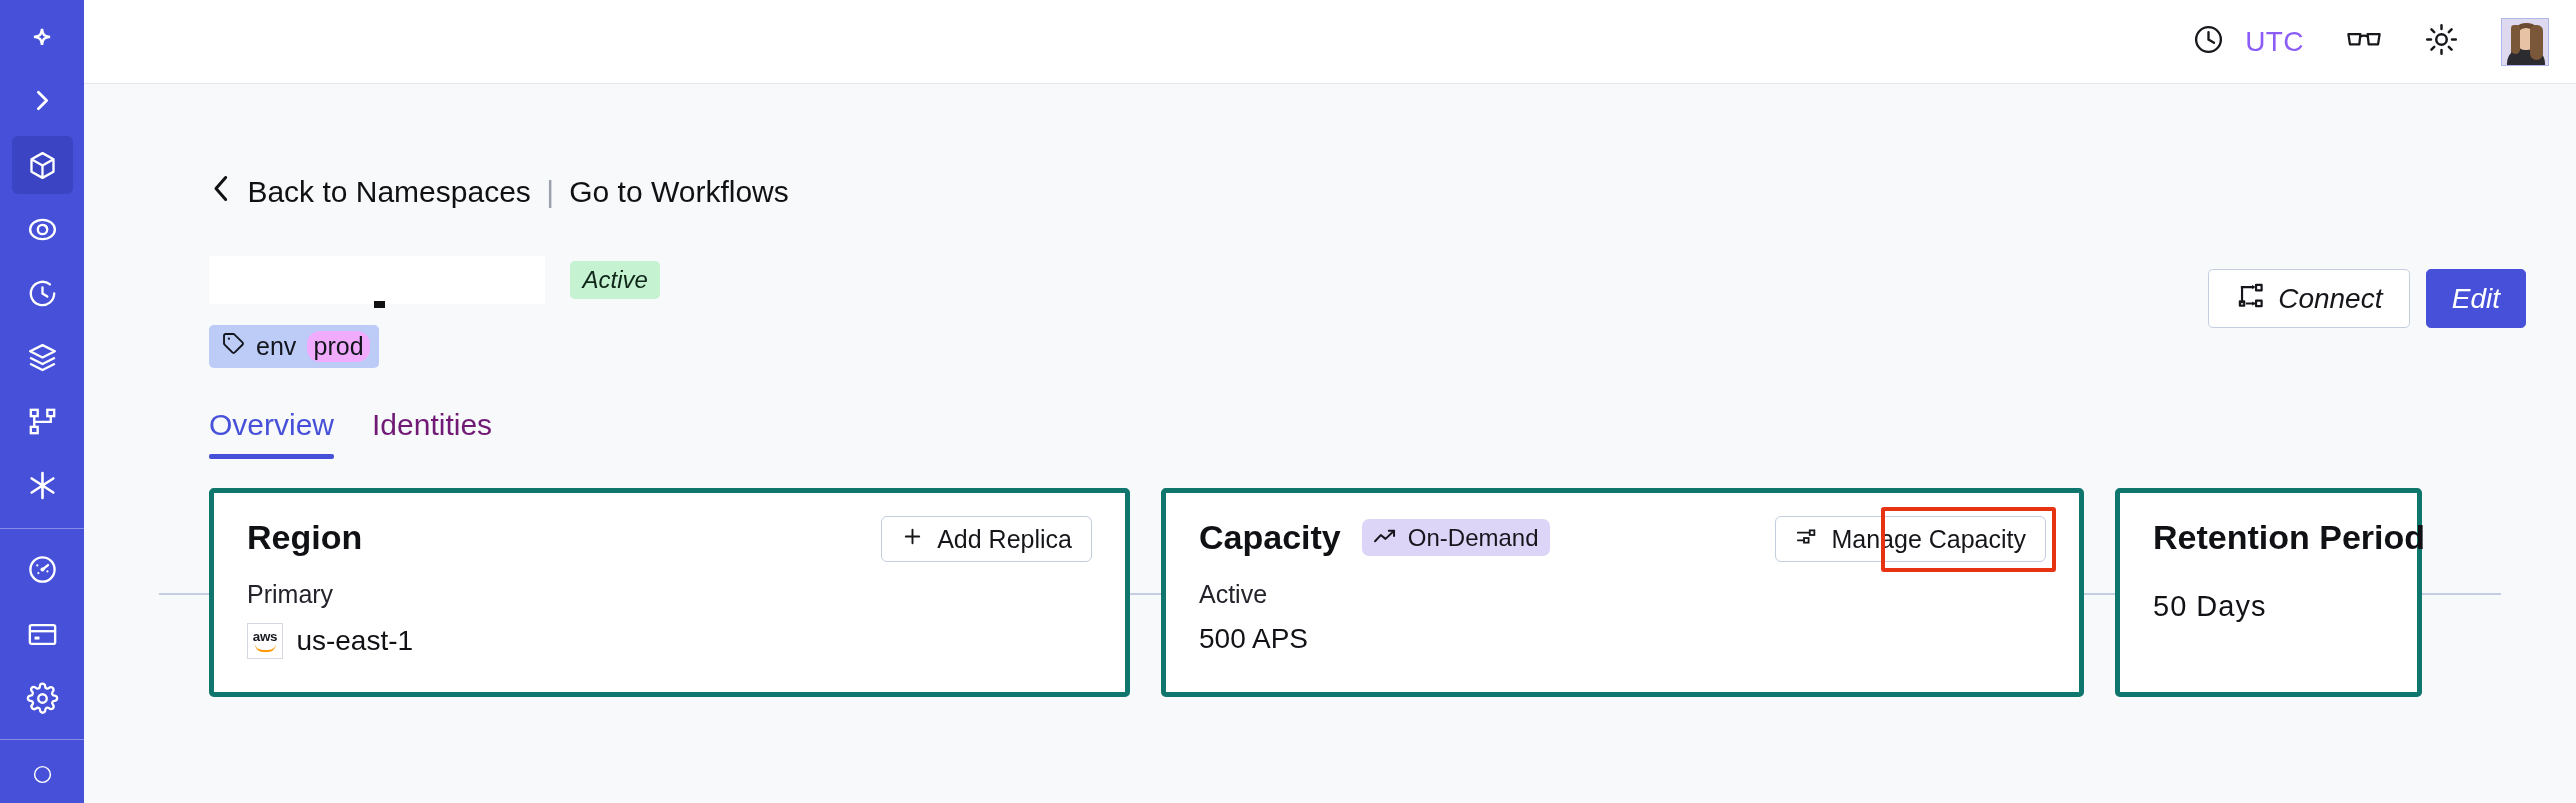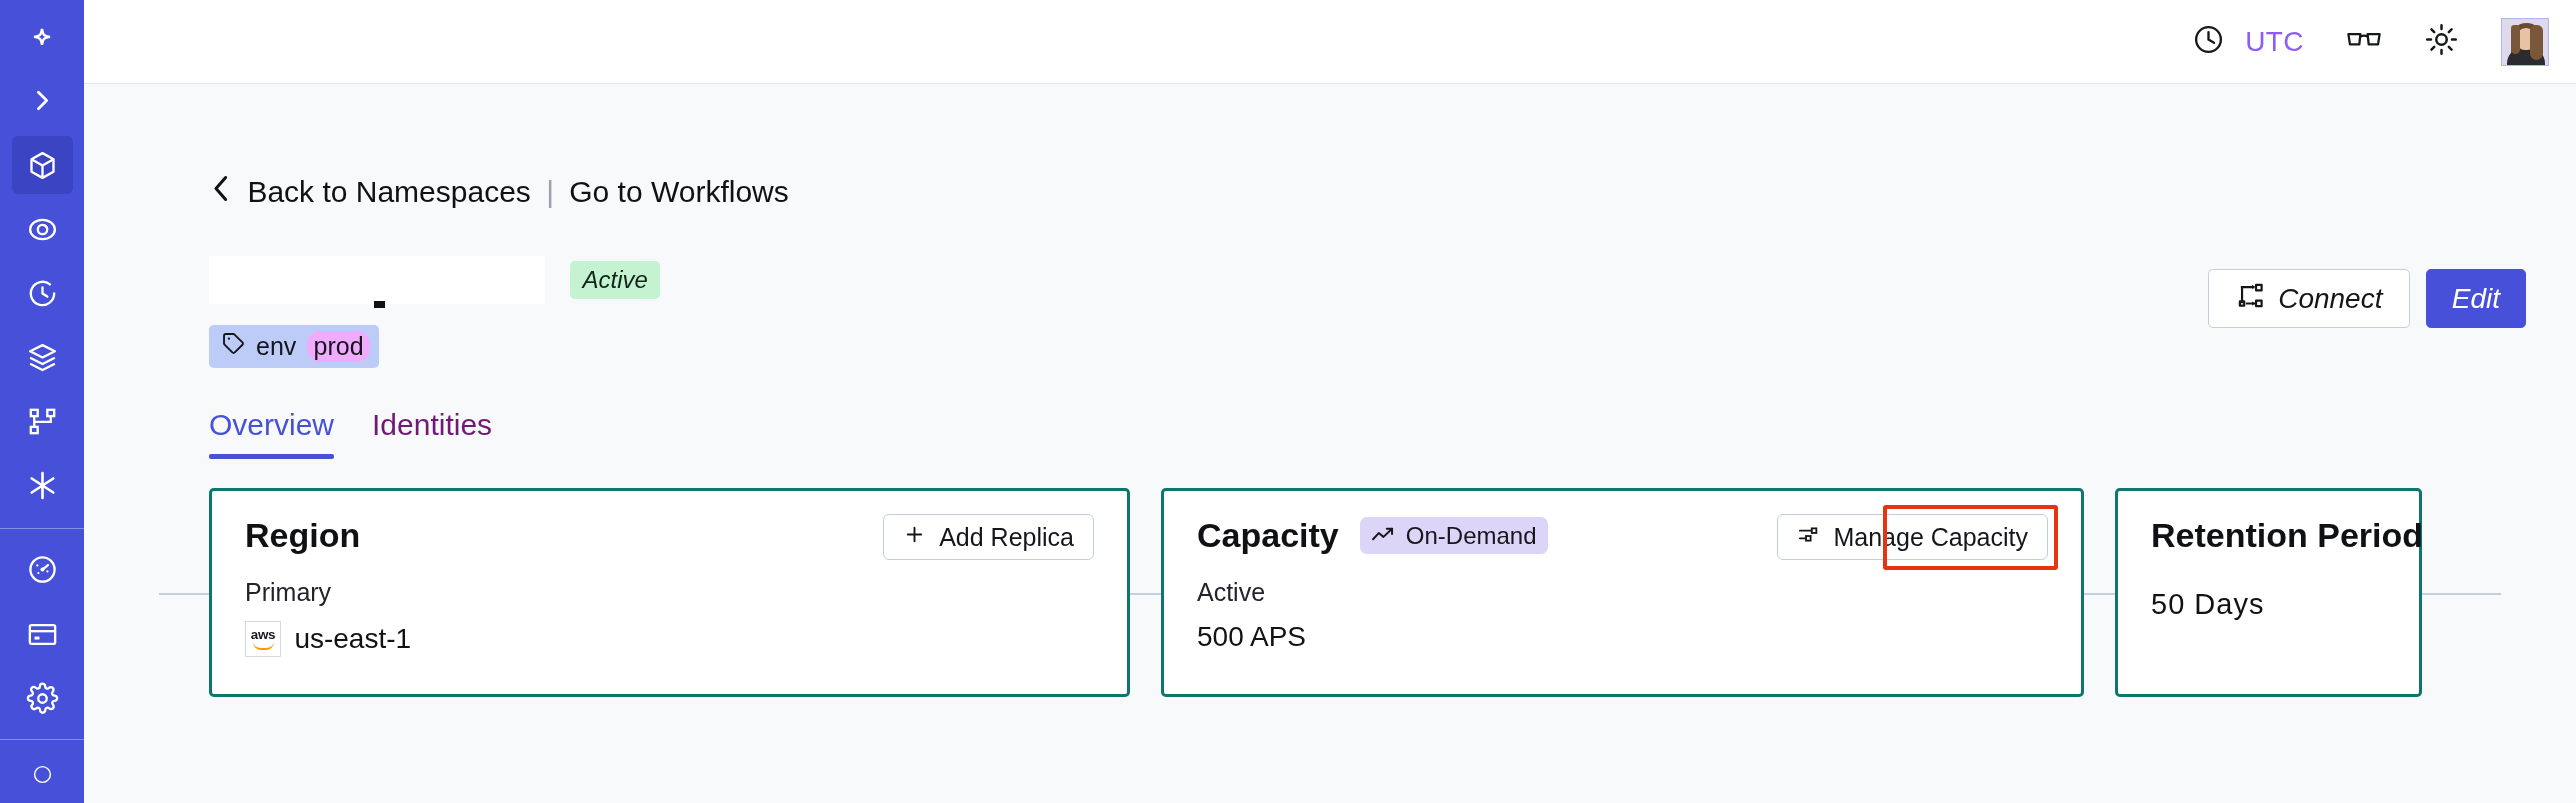--- a/index.html
+++ b/index.html
@@ -140,21 +140,21 @@
     position: absolute; left: 75px; right: 75px; top: 509px;
     height: 1.9px; background: #c3cee2;
   }
 
   
   .cards {
     display: flex; gap: 31px; align-items: flex-start;
     margin-left: 75px; margin-top: 29px;
   }
   .card {
-    background: #ffffff; border: 3px solid #0f766e; border-radius: 4.8px;
+    background: #ffffff; border: 5px solid #0f766e; border-radius: 4.8px;
     height: 209px; padding: 25px 33px; position: relative;
   }
   .card.region    { width: 921px; }
   .card.capacity  { width: 923px; }
   .card.retention { width: 307px; }
   .card-head {
     display: flex; align-items: center; gap: 21px; position: relative;
   }
   .card-title { font-size: 34px; font-weight: 700; color: #101114; white-space: nowrap; }
   .badge-ondemand {

